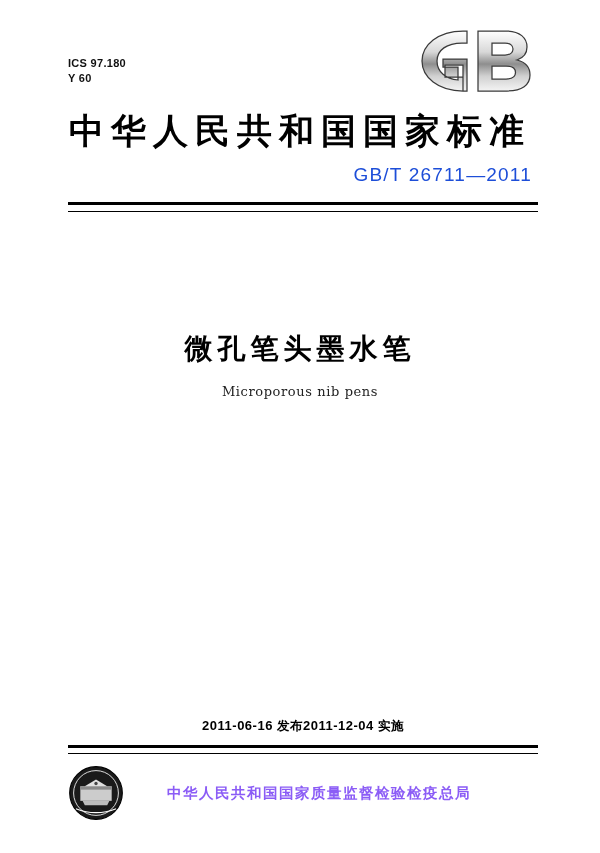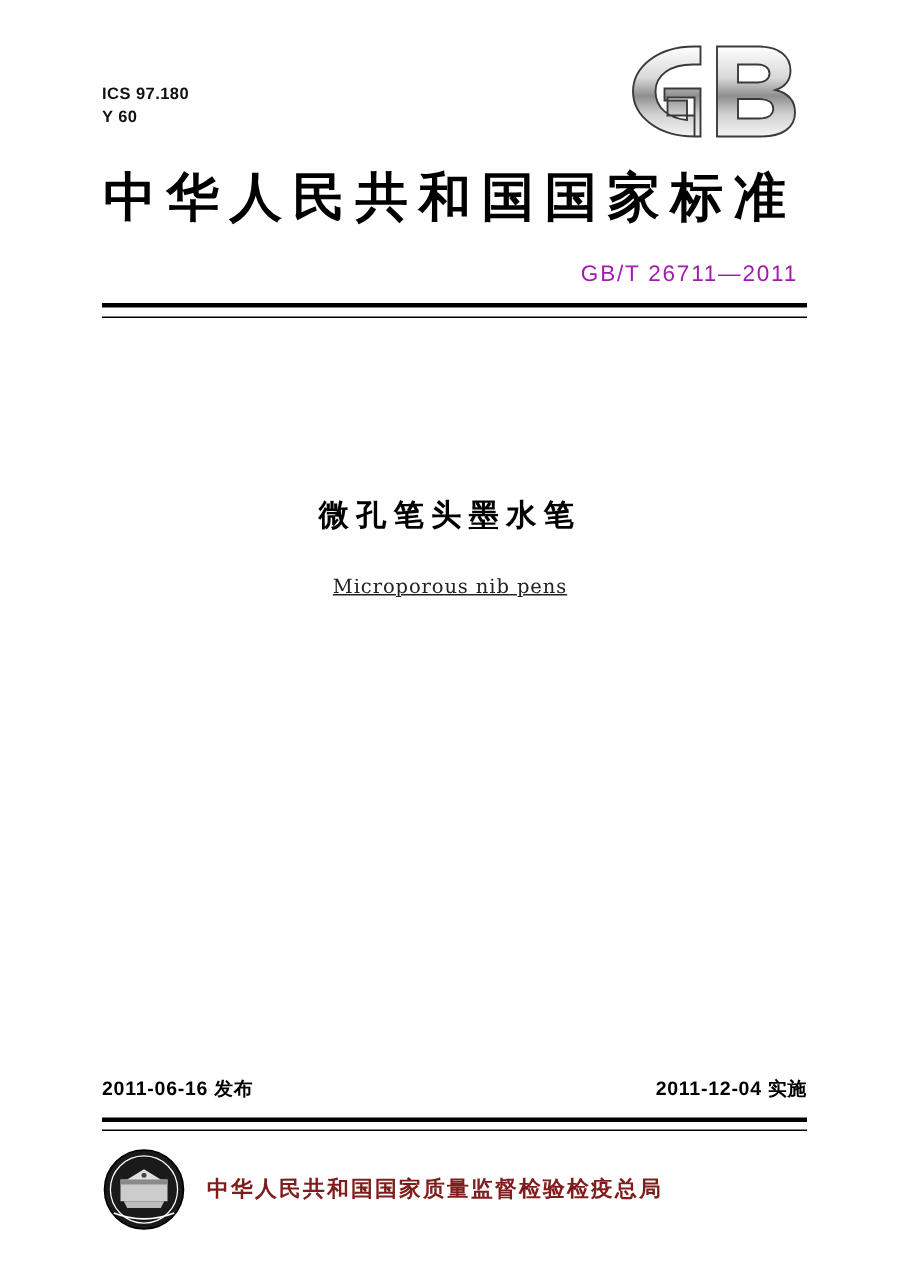--- a/index.html
+++ b/index.html
@@ -53,24 +53,24 @@
     font-size: 35px;
     font-weight: bold;
     letter-spacing: 7px;
     color: #000;
   }
 
   
   .std-number {
     position: absolute;
     right: 68px;
-    top: 174px;
-    font-size: 15px;
+    top: 164px;
+    font-size: 19px;
     letter-spacing: 1.2px;
-    color: #a21caf;
+    color: #1d4ed8;
     font-family: "Liberation Sans", sans-serif;
   }
 
   
   .rule-thick {
     position: absolute;
     left: 68px;
     right: 62px;
     top: 202px;
     height: 3px;
@@ -86,46 +86,45 @@
   }
 
   
   .doc-title-cn {
     position: absolute;
     left: 0;
     right: 0;
     top: 330px;
     text-align: center;
     font-family: Liberation Sans, sans-serif;
-    font-size: 20px;
+    font-size: 28px;
     font-weight: bold;
     letter-spacing: 5px;
     color: #000;
   }
   .doc-title-en {
     position: absolute;
     left: 0;
     right: 0;
     top: 384px;
     text-align: center;
     font-family: "DejaVu Serif", serif;
     font-size: 13px;
     letter-spacing: 0.6px;
     color: #222;
-    text-decoration: underline;
   }
 
   
   .dates {
     position: absolute;
     left: 68px;
     right: 62px;
     top: 718px;
     display: flex;
-    justify-content: space-between;
+    justify-content: center;
     align-items: baseline;
     font-size: 13px;
     font-weight: bold;
     letter-spacing: 0.5px;
     color: #000;
   }
   .date-item .cn {
     font-family: "DejaVu Sans", sans-serif;
     font-size: 12.5px;
   }
@@ -162,21 +161,22 @@
     height: 56px;
     flex: 0 0 auto;
     margin-right: 14px;
   }
   .issuer-text {
     font-family: "DejaVu Sans", sans-serif;
     font-size: 14.5px;
     font-weight: bold;
     line-height: 22px;
     letter-spacing: 1.5px;
-    color: #7f1d1d;
+    color: #8b5cf6;
+    margin-left: 29px;
   }
   .issuer-line {
     white-space: nowrap;
   }
   .issue-verb {
     font-family: "DejaVu Sans", sans-serif;
     font-size: 14.5px;
     font-weight: bold;
     letter-spacing: 1.5px;
     margin-left: 22px;

